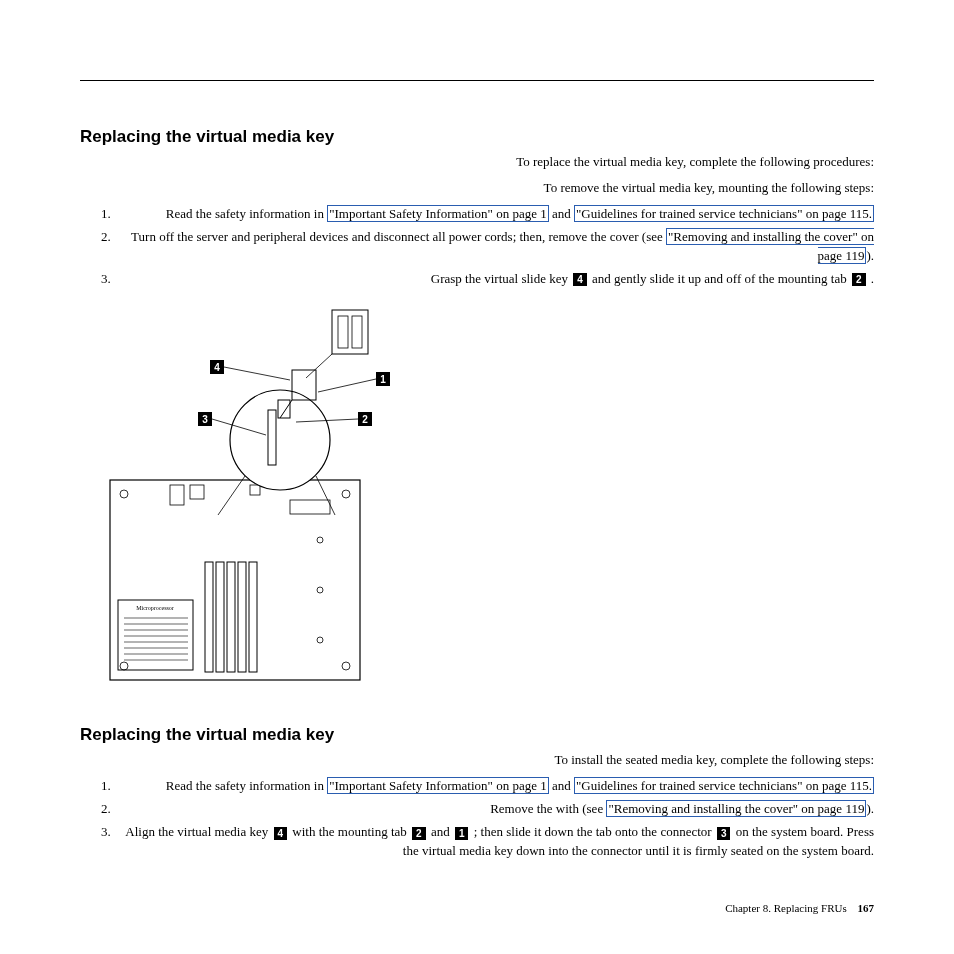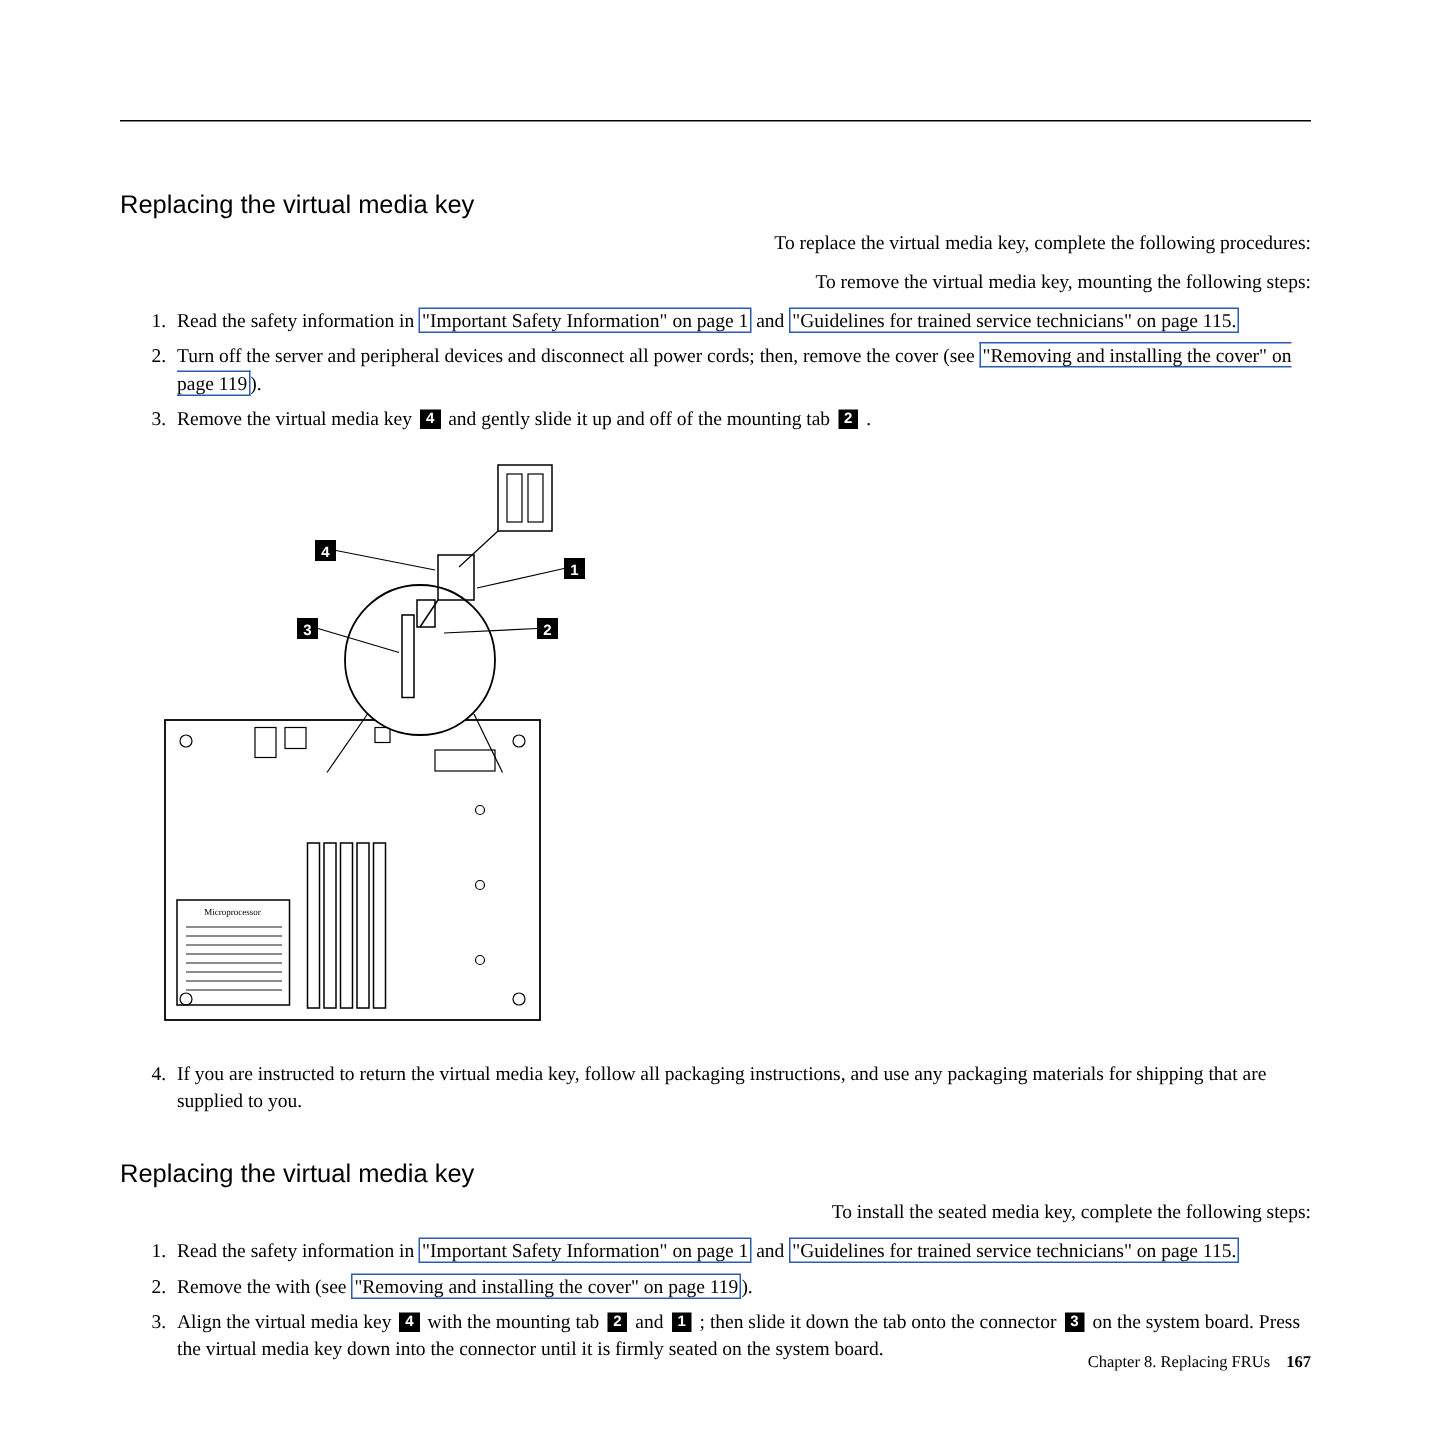--- a/index.html
+++ b/index.html
@@ -18,38 +18,39 @@
     box-sizing: border-box;
     position: relative;
   }
   hr.top-rule {
     border: none;
     border-top: 1px solid #000;
     margin: 0 0 8px 0;
   }
   h2 {
     font-family: Arial, Helvetica, sans-serif;
-    font-weight: normal;
+    font-weight: bold;
     font-size: 17px;
     margin: 28px 0 4px 0;
   }
   h2.first {
     margin-top: 44px;
   }
   p.intro {
     margin: 2px 0 8px 0;
     text-align: right;
   }
   ol {
     margin: 4px 0 8px 0;
     padding-left: 34px;
   }
   ol li {
     margin-bottom: 5px;
     padding-left: 4px;
+    text-align: right;
   }
   .link {
     color: #000;
     text-decoration: none;
     border: 1px solid #2a5db0;
     padding: 0 1px;
   }
   .callout {
     display: inline-block;
     background: #000;
@@ -88,21 +89,21 @@
 
   <p class="intro">To remove the virtual media key, mounting the following steps:</p>
   <ol>
     <li>
       <span>Read the safety information in </span><a class="link" href="#">"Important Safety Information" on page 1</a><span> and </span><a class="link" href="#">"Guidelines for trained service technicians" on page 115.</a>
     </li>
     <li>
       <span>Turn off the server and peripheral devices and disconnect all power cords; then, remove the cover (see </span><a class="link" href="#">"Removing and installing the cover" on page 119</a><span>).</span>
     </li>
     <li>
-      <span>Remove the virtual media key </span><span class="callout">4</span><span> and gently slide it up and off of the mounting tab </span><span class="callout">2</span><span> .</span>
+      <span>Grasp the virtual slide key </span><span class="callout">4</span><span> and gently slide it up and off of the mounting tab </span><span class="callout">2</span><span> .</span>
     </li>
   </ol>
 
   <div class="figure">
     <svg width="300" height="390" viewBox="0 0 300 390">
 
       <rect x="10" y="180" width="250" height="200" fill="none" stroke="#000" stroke-width="1.2"></rect>
 
       <rect x="18" y="300" width="75" height="70" fill="none" stroke="#000" stroke-width="1"></rect>
       <text x="55" y="310" font-size="6" text-anchor="middle">Microprocessor</text>
@@ -168,23 +169,20 @@
       <rect x="98" y="112" width="14" height="14" fill="#000"></rect>
       <text x="105" y="123" fill="#fff" font-family="Arial" font-size="10" font-weight="bold" text-anchor="middle">3</text>
       <line x1="112" y1="119" x2="166" y2="135" stroke="#000" stroke-width="0.8"></line>
 
       <rect x="258" y="112" width="14" height="14" fill="#000"></rect>
       <text x="265" y="123" fill="#fff" font-family="Arial" font-size="10" font-weight="bold" text-anchor="middle">2</text>
       <line x1="258" y1="119" x2="196" y2="122" stroke="#000" stroke-width="0.8"></line>
     </svg>
   </div>
 
-  <ol start="4">
-    <li>If you are instructed to return the virtual media key, follow all packaging instructions, and use any packaging materials for shipping that are supplied to you.</li>
-  </ol>
 
   <h2>Replacing the virtual media key</h2>
   <p class="intro">To install the seated media key, complete the following steps:</p>
   <ol>
     <li>
       <span>Read the safety information in </span><a class="link" href="#">"Important Safety Information" on page 1</a><span> and </span><a class="link" href="#">"Guidelines for trained service technicians" on page 115.</a>
     </li>
     <li>
       <span>Remove the with (see </span><a class="link" href="#">"Removing and installing the cover" on page 119</a><span>).</span>
     </li>

